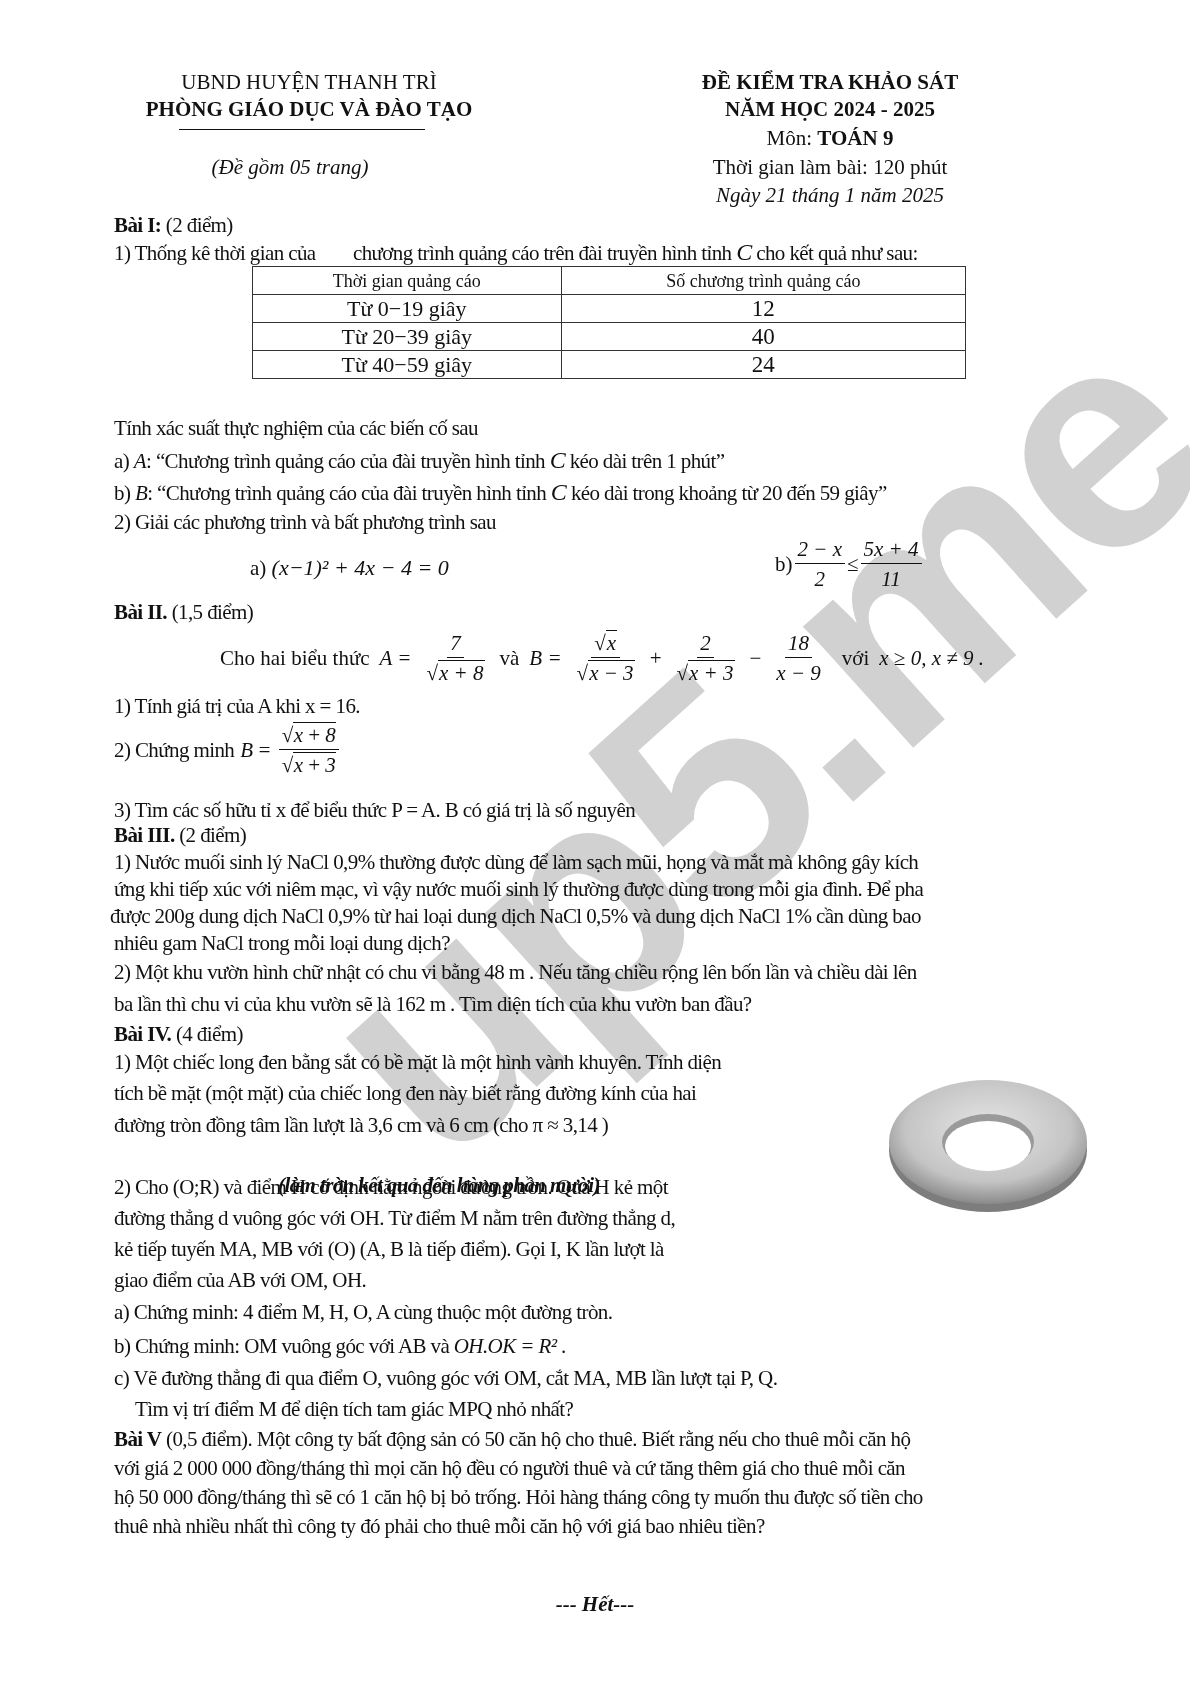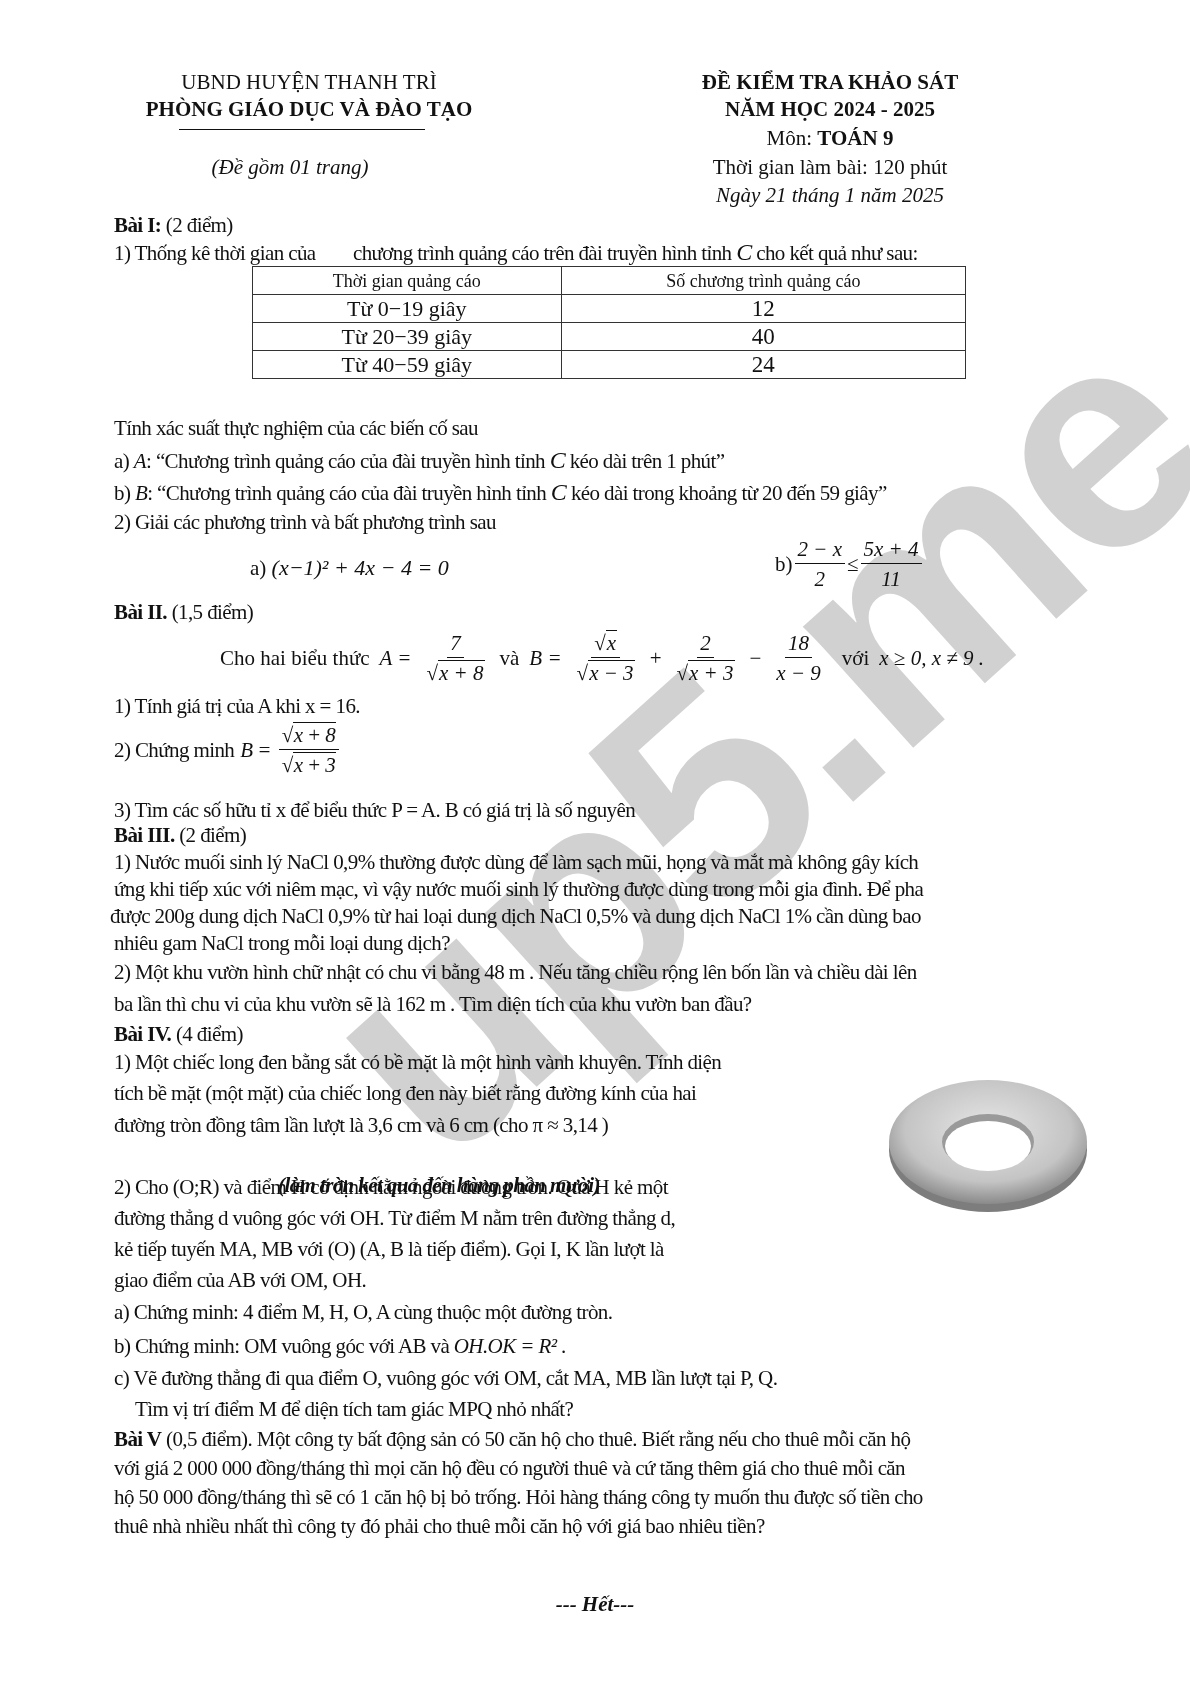--- a/index.html
+++ b/index.html
@@ -43,21 +43,21 @@
                letter-spacing:-6px; pointer-events:none; }
 </style>
 </head>
 <body>
 
 <div class="watermark">up5.me</div>
 
 <div class="abs t c hdr-left" style="top:70px;">UBND HUYỆN THANH TRÌ</div>
 <div class="abs t c b hdr-left" style="top:97px;">PHÒNG GIÁO DỤC VÀ ĐÀO TẠO</div>
 <div class="underline-bar"></div>
-<div class="abs t c i hdr-left" style="top:155px; left:90px;">(Đề gồm 01 trang)</div>
+<div class="abs t c i hdr-left" style="top:155px; left:90px;">(Đề gồm 05 trang)</div>
 
 <div class="abs t c b hdr-right" style="top:70px;">ĐỀ KIỂM TRA KHẢO SÁT</div>
 <div class="abs t c b hdr-right" style="top:97px;">NĂM HỌC 2024 - 2025</div>
 <div class="abs t c hdr-right" style="top:126px;">
   <span>Môn: </span><span class="b">TOÁN 9</span>
 </div>
 <div class="abs t c hdr-right" style="top:155px;">Thời gian làm bài: 120 phút</div>
 <div class="abs t c i hdr-right" style="top:183px;">Ngày 21 tháng 1 năm 2025</div>
 
 <div class="abs t cond" style="left:114px; top:213px;">

